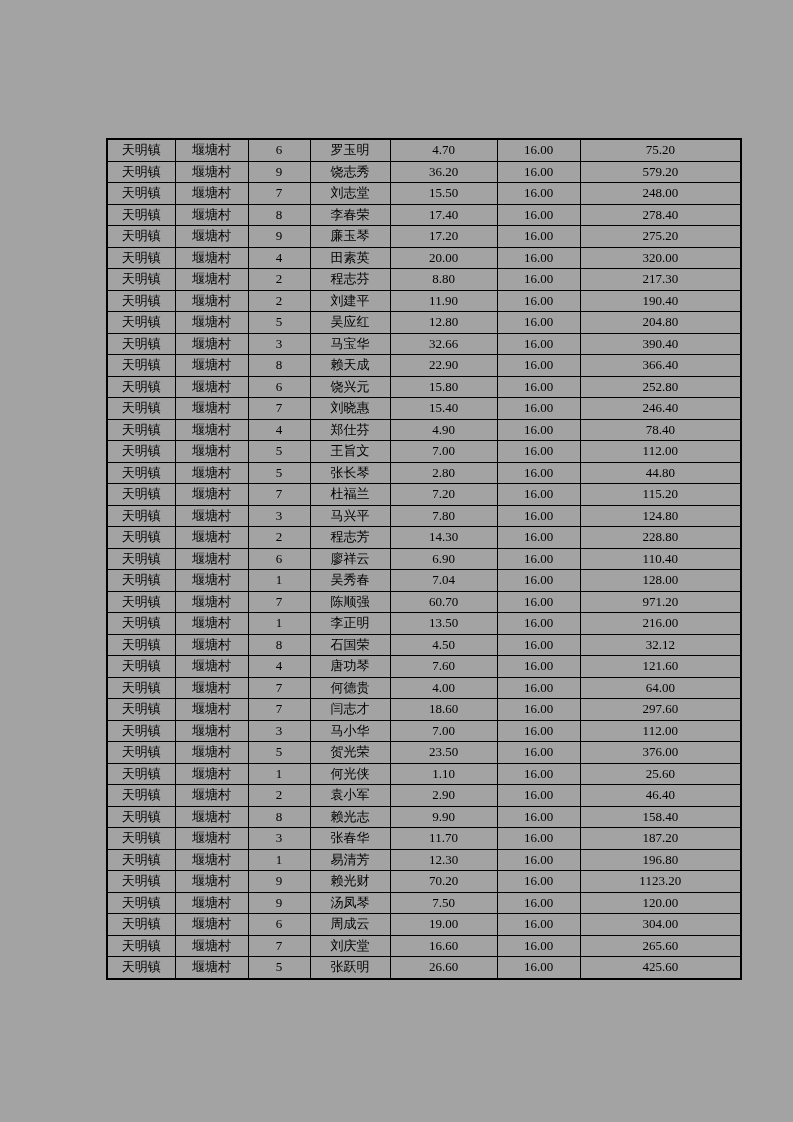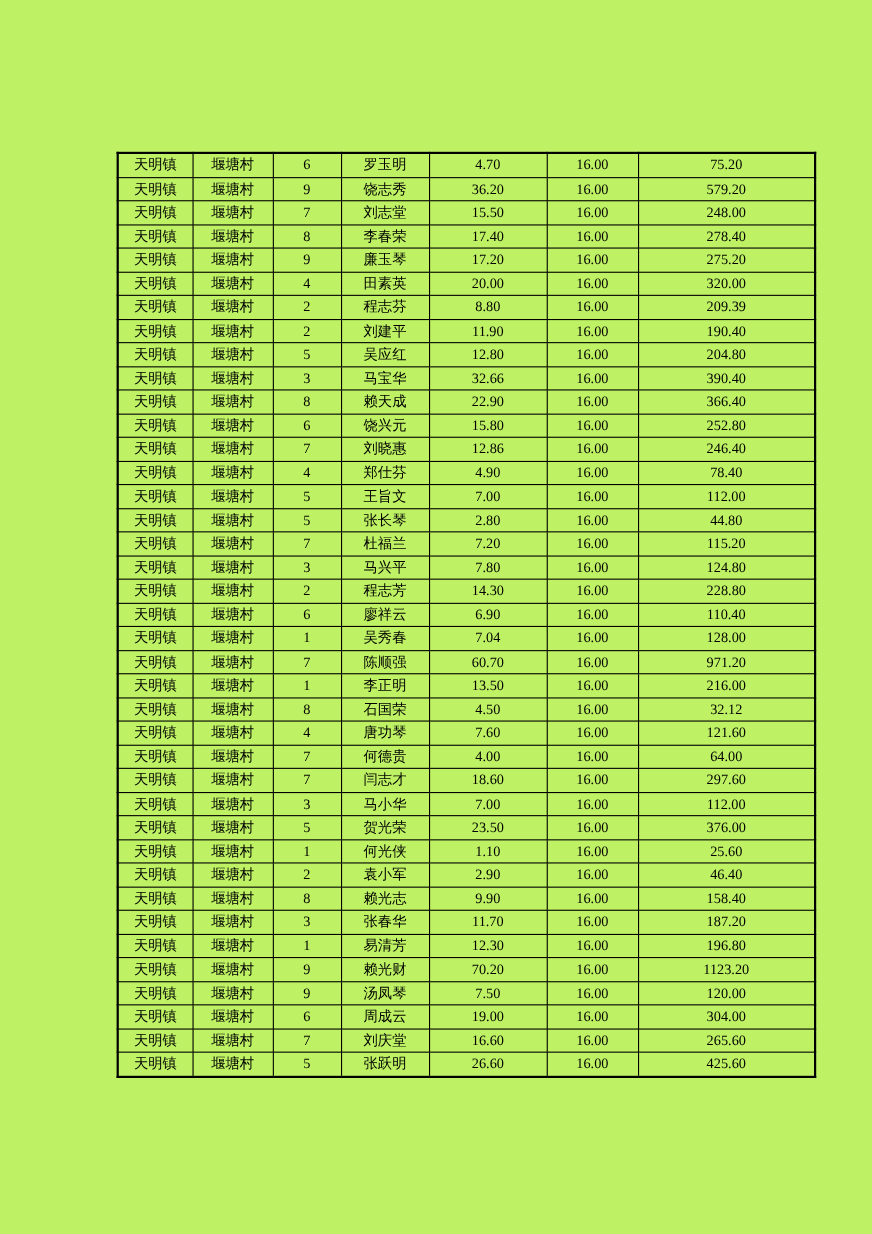--- a/index.html
+++ b/index.html
@@ -6,21 +6,21 @@
   html, body { background: #ffffff; }
   body {
     width: 793px;
     height: 1122px;
     font-family: "Liberation Serif", "DejaVu Serif", serif;
   }
   .page {
     position: relative;
     width: 793px;
     height: 1122px;
-    background: #bef264;
+    background: #a3a3a3;
     overflow: hidden;
   }
   table.data-table {
     position: absolute;
     left: 106px;
     top: 138px;
     width: 634px;
     border-collapse: collapse;
     table-layout: fixed;
     border: 2px solid #000000;
@@ -114,21 +114,21 @@
     <td>16.00</td>
     <td>320.00</td>
   </tr>
         <tr>
     <td>天明镇</td>
     <td>堰塘村</td>
     <td>2</td>
     <td>程志芬</td>
     <td>8.80</td>
     <td>16.00</td>
-    <td>209.39</td>
+    <td>217.30</td>
   </tr>
         <tr>
     <td>天明镇</td>
     <td>堰塘村</td>
     <td>2</td>
     <td>刘建平</td>
     <td>11.90</td>
     <td>16.00</td>
     <td>190.40</td>
   </tr>
@@ -166,21 +166,21 @@
     <td>饶兴元</td>
     <td>15.80</td>
     <td>16.00</td>
     <td>252.80</td>
   </tr>
         <tr>
     <td>天明镇</td>
     <td>堰塘村</td>
     <td>7</td>
     <td>刘晓惠</td>
-    <td>12.86</td>
+    <td>15.40</td>
     <td>16.00</td>
     <td>246.40</td>
   </tr>
         <tr>
     <td>天明镇</td>
     <td>堰塘村</td>
     <td>4</td>
     <td>郑仕芬</td>
     <td>4.90</td>
     <td>16.00</td>

